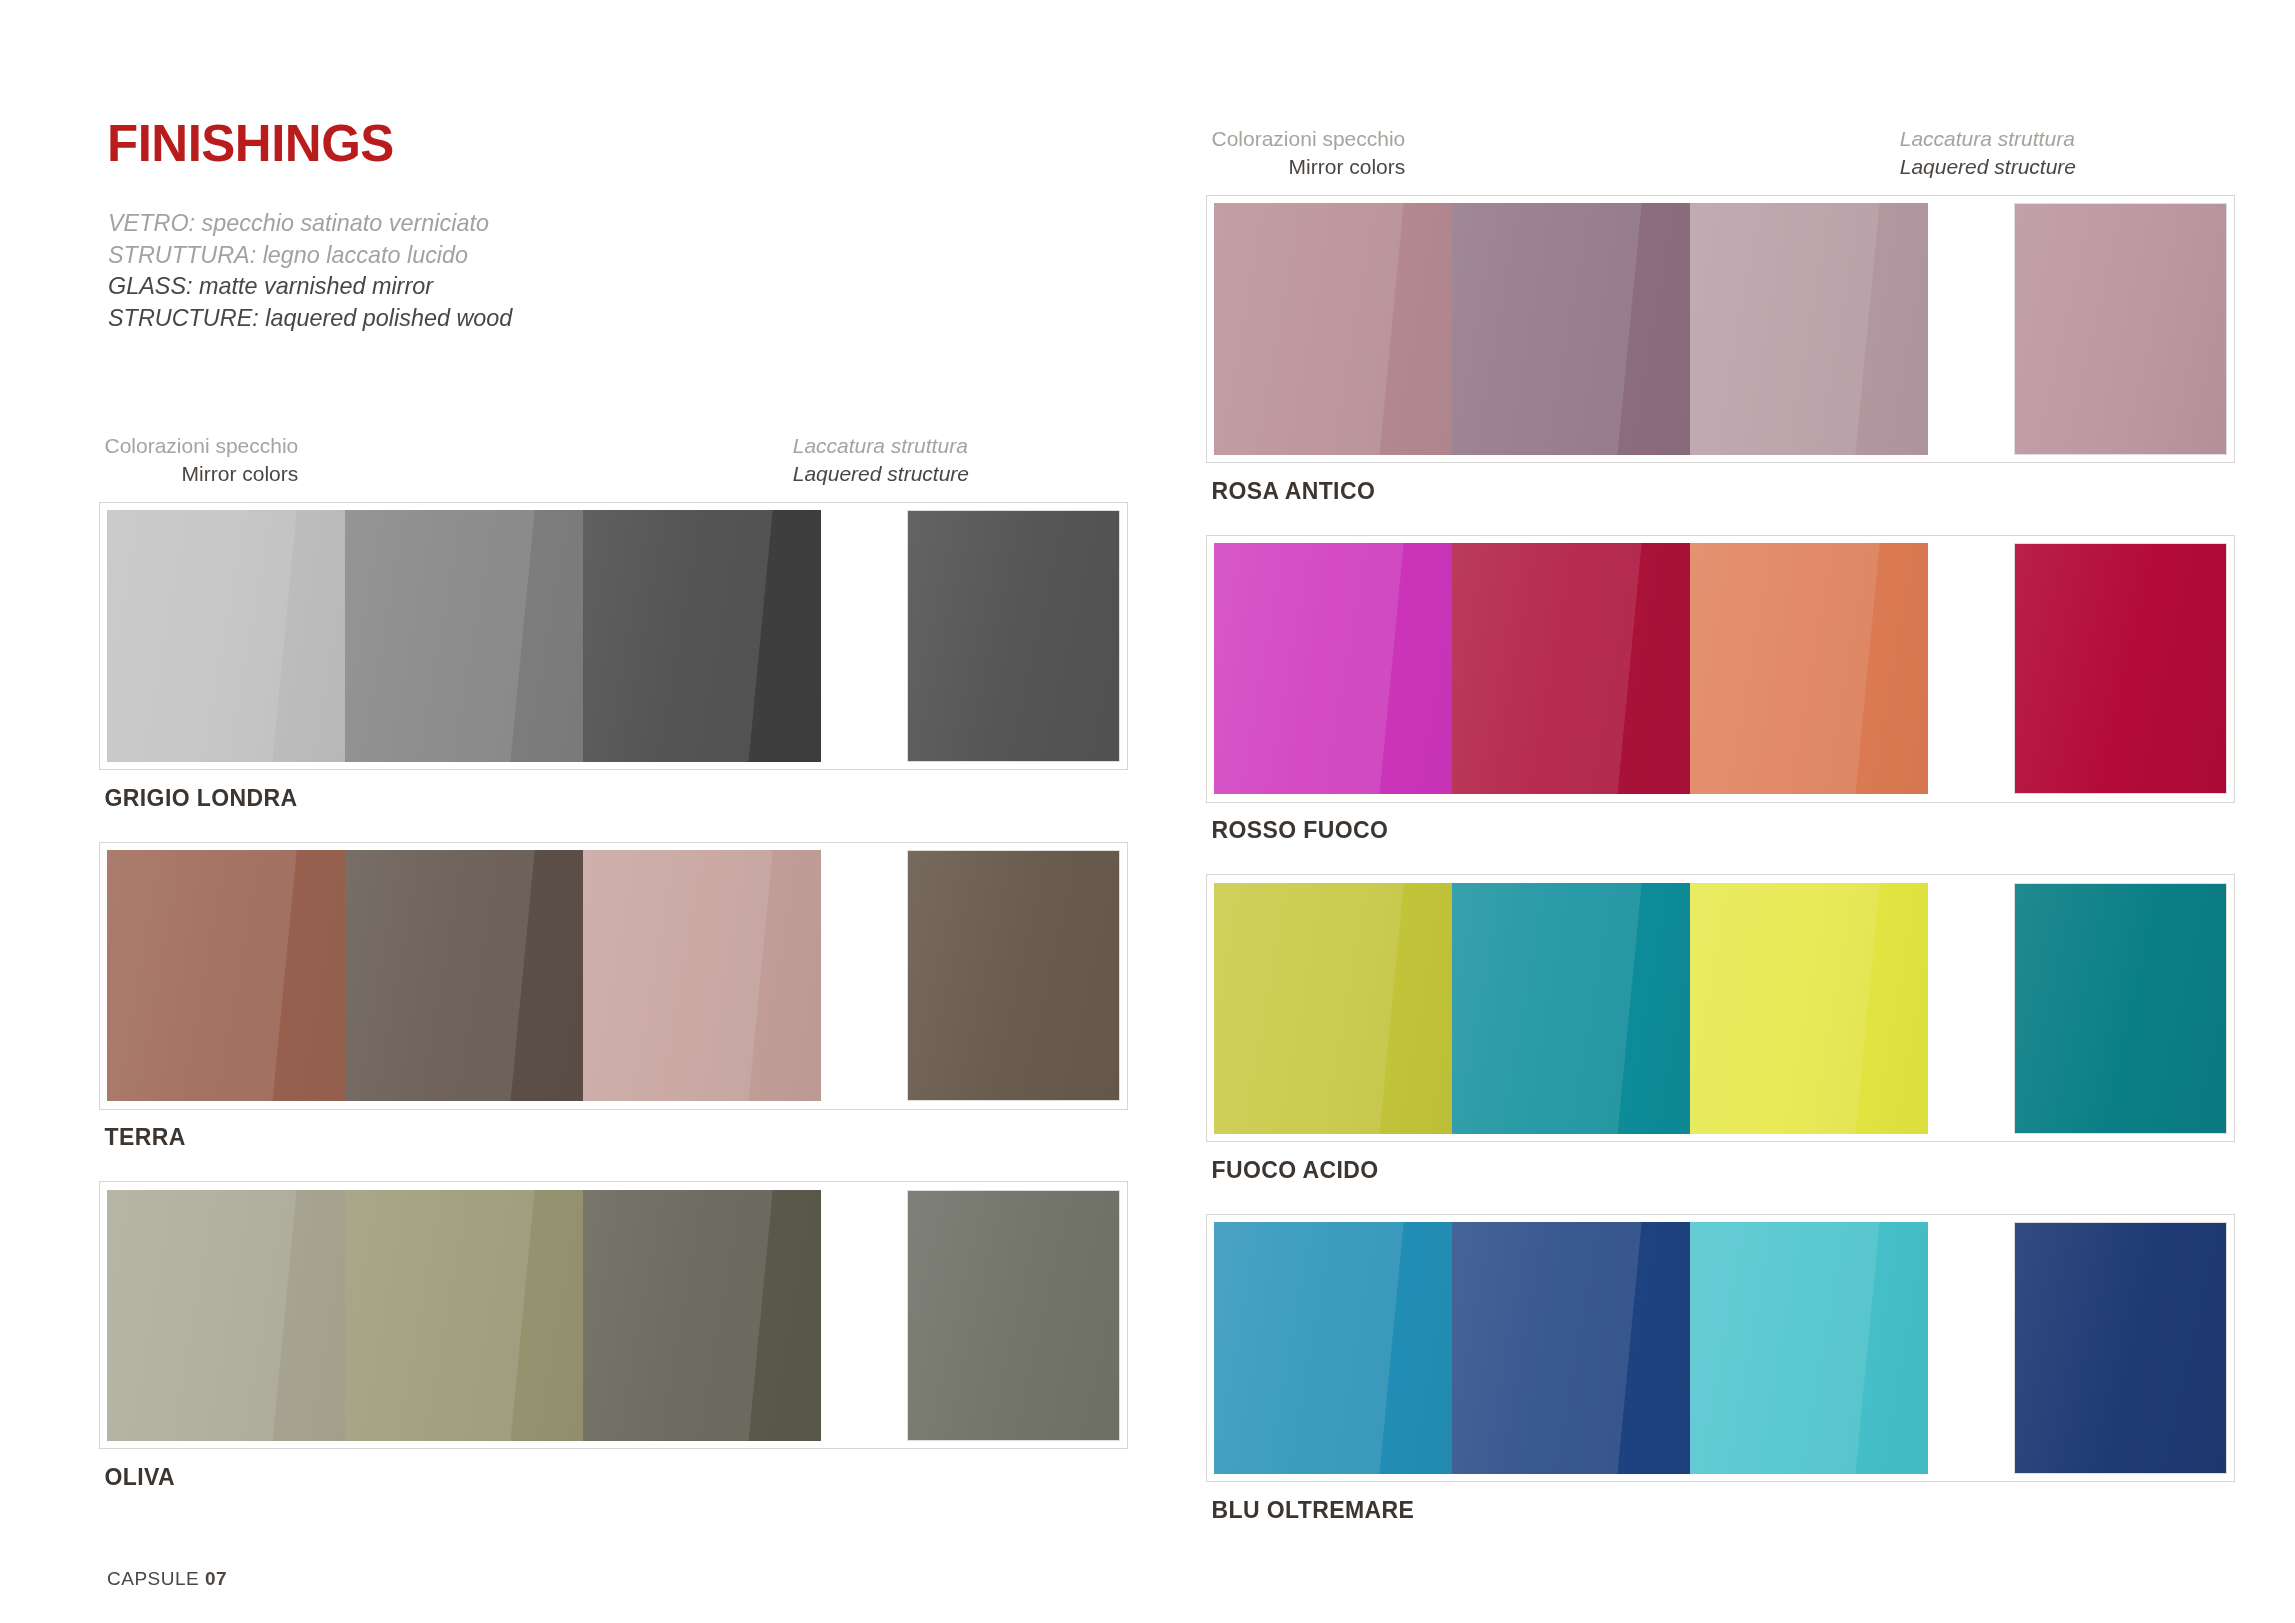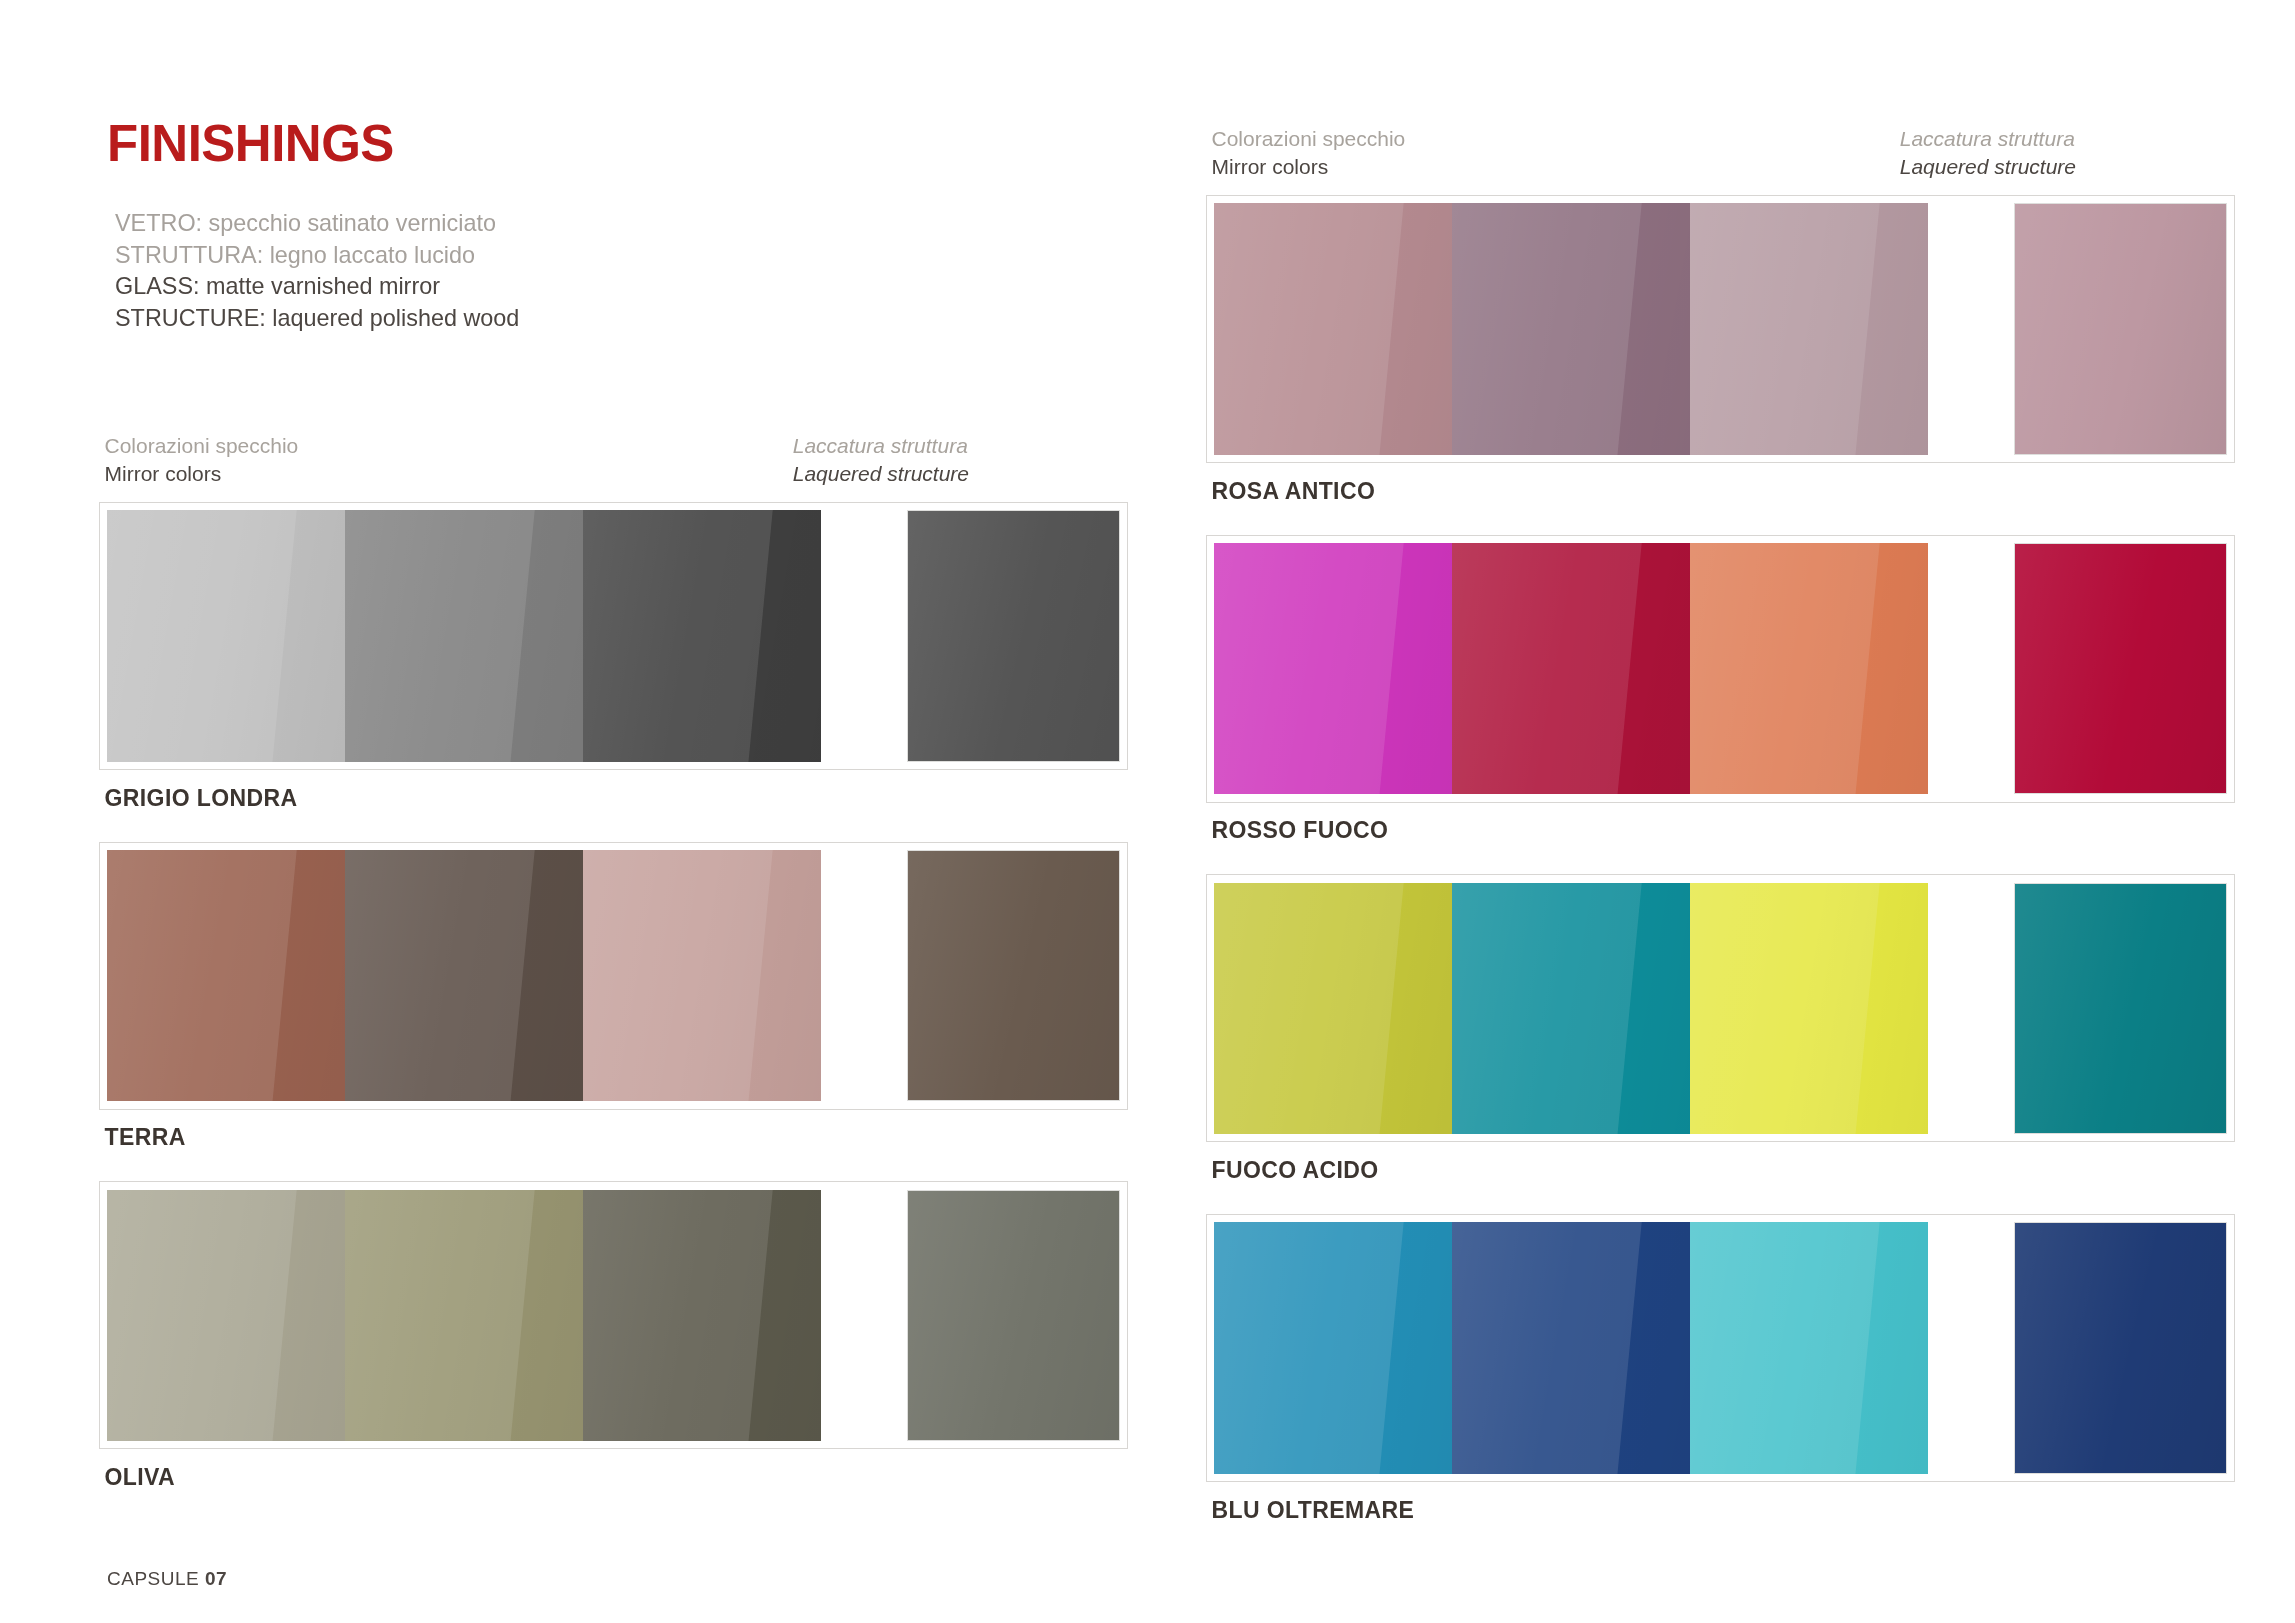--- a/index.html
+++ b/index.html
@@ -33,23 +33,24 @@
   }
   .page-title {
     font-size: 51px;
     font-weight: bold;
     letter-spacing: -0.5px;
     color: #b91c1c;
     line-height: 1;
     margin: 0 0 39px 0;
   }
   .spec-list {
-    margin: 8px;
+    margin: 1px;
     padding: 0;
     list-style: none;
+    font-style: italic;
   }
   .spec-list li {
     font-size: 23.4px;
     line-height: 1.355;
     white-space: nowrap;
   }
   .spec-it   { color: #a6a19c; }
   .spec-en   { color: #4c4642; }
 
   
@@ -60,21 +61,21 @@
   .caption-row {
     position: relative;
     height: 57px;
     margin-bottom: 13px;
   }
   .caption {
     position: absolute;
     top: 0;
     line-height: 1.32;
   }
-  .caption.left  { left: 5.5px; }
+  .caption.left  { left: 5.5px; text-align: right; }
   .caption.right { right: 159px; font-style: italic; }
   .caption .it {
     display: block;
     font-size: 21px;
     color: #a8a39d;
     white-space: nowrap;
   }
   .caption .en {
     display: block;
     font-size: 21px;

